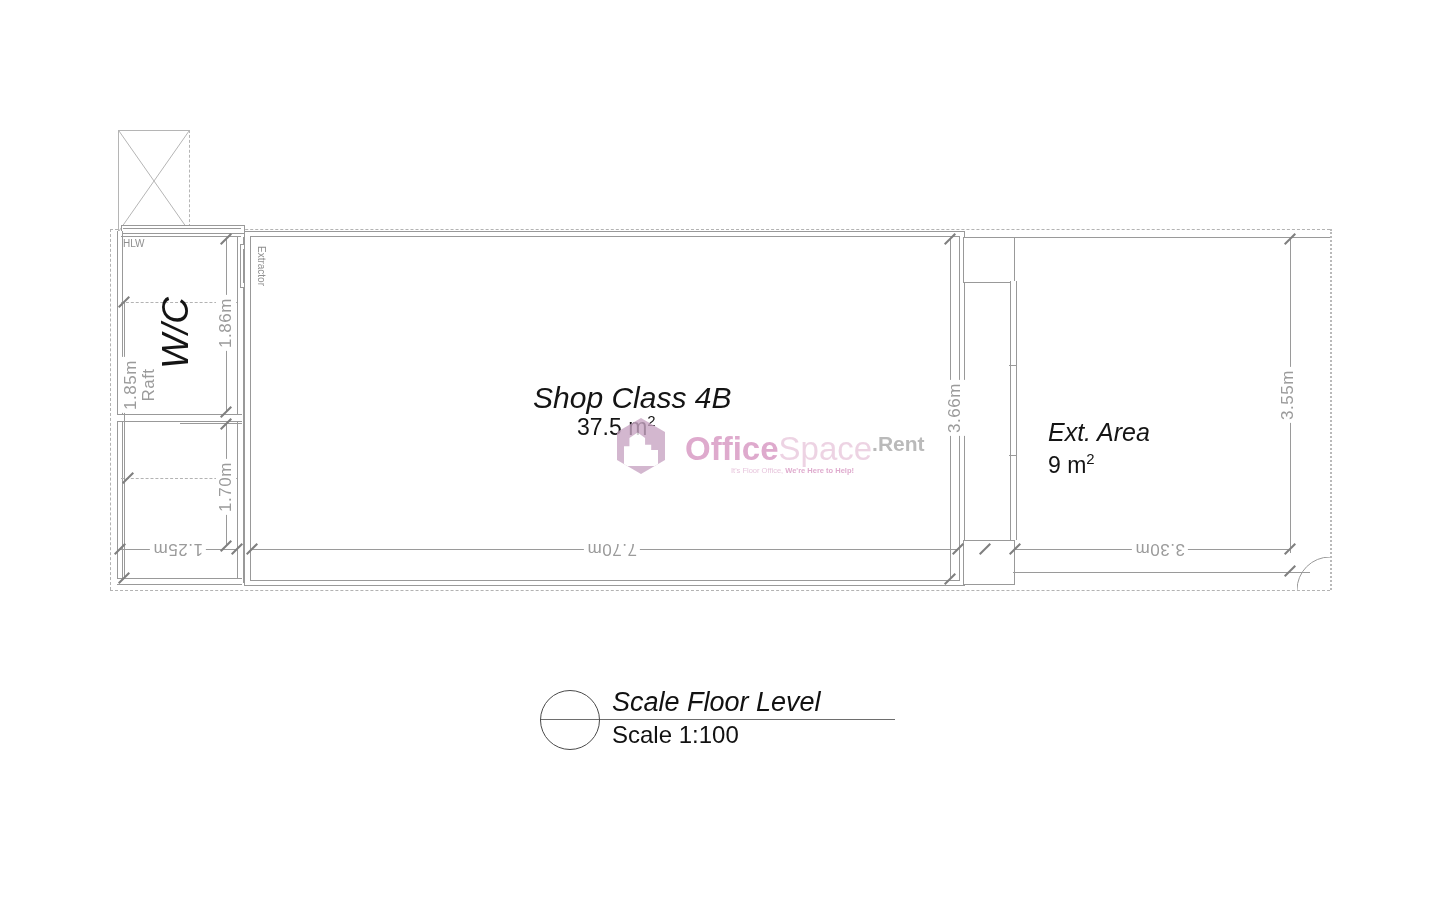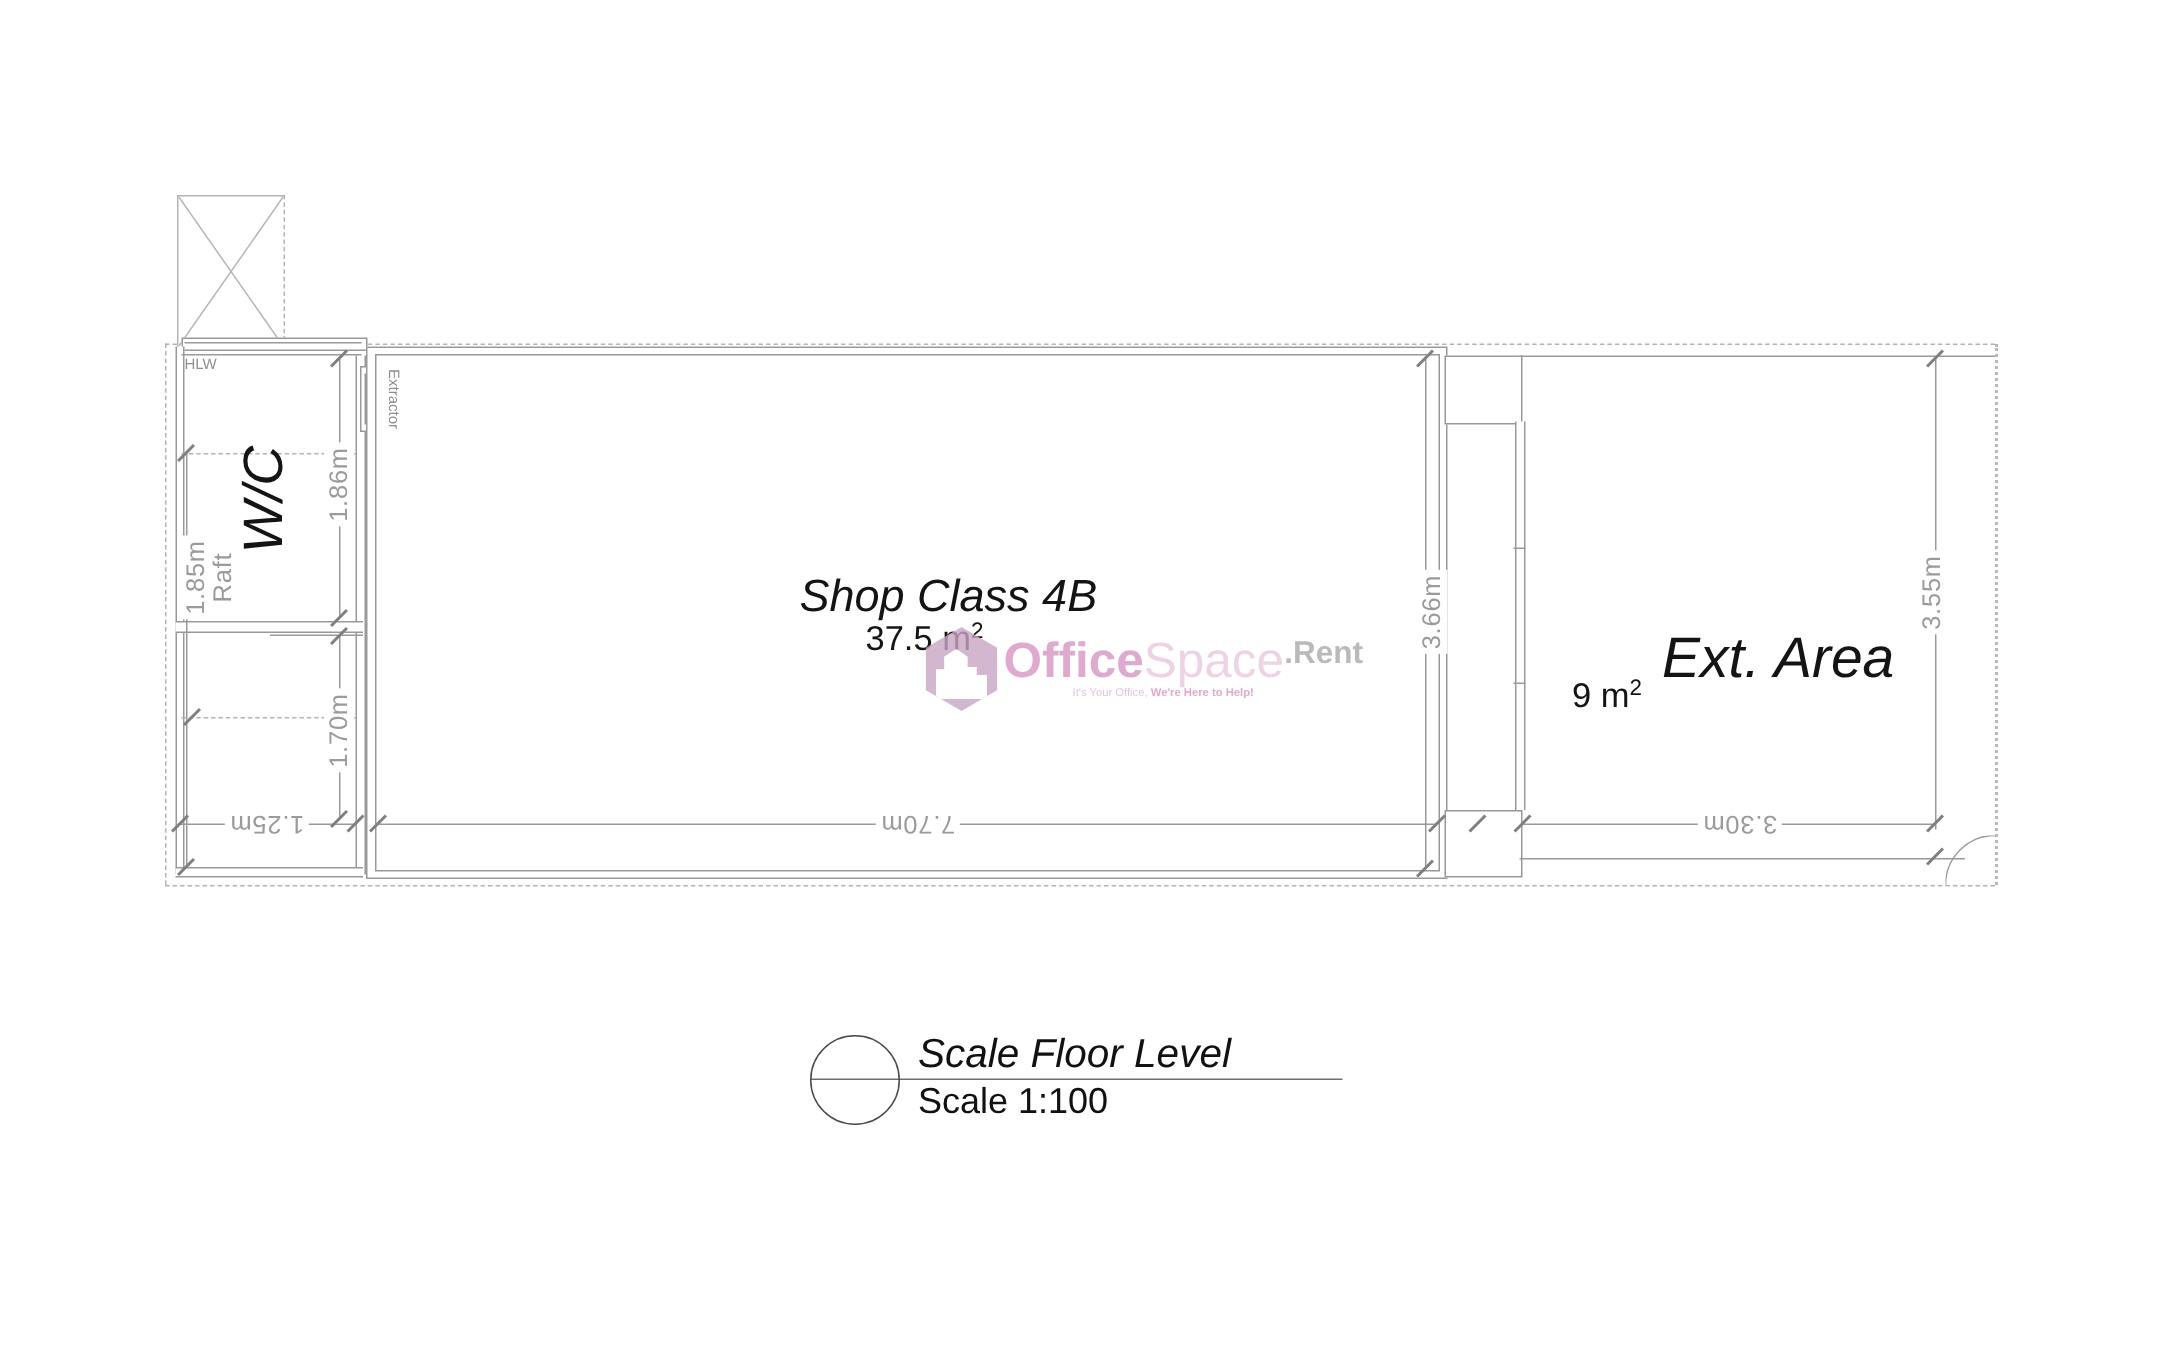--- a/index.html
+++ b/index.html
@@ -25,21 +25,21 @@
   .dim { position:absolute; color:#9b9b9b; font-size:17px; letter-spacing:.5px;
          background:#fff; padding:0 3px; white-space:nowrap; }
   .ccw  { transform:translate(-50%,-50%) rotate(-90deg); }
   .flip { transform:translate(-50%,-50%) rotate(180deg); }
   .tiny { position:absolute; color:#8f8f8f; font-size:10px; }
   .vert-tiny { position:absolute; color:#8f8f8f; font-size:10px; writing-mode:vertical-rl; }
   
   .room { position:absolute; color:#141414; font-style:italic; white-space:nowrap; }
   .area { position:absolute; color:#141414; font-size:23px; white-space:nowrap; }
   
-  .wm { position:absolute; left:617px; top:414px; display:flex; align-items:center; opacity:.8; }
+  .wm { position:absolute; left:617px; top:414px; display:flex; align-items:flex-end; opacity:.8;gap:16px; }
   .wm-hex { position:relative; width:48px; height:56px; margin-top:4px;
             clip-path:polygon(50% 0,100% 25%,100% 75%,50% 100%,0 75%,0 25%);
             background:#c9a6c4; }
   .wm-sky { position:absolute; left:7px; right:7px; top:10px; bottom:8px; background:#ffffff;
             clip-path:polygon(0 100%,0 48%,16% 48%,16% 26%,40% 12%,62% 26%,62% 44%,80% 44%,80% 58%,100% 58%,100% 100%); }
   .wm-text { line-height:1; margin-left:4px; }
   .wm-office { font-size:33px; font-weight:700; color:#d795c1; }
   .wm-space  { font-size:33px; font-weight:300; color:#e9c9dd; }
   .wm-rent   { font-size:21px; font-weight:600; color:#a9a9a9; position:relative; top:-9px; }
   .wm-tagline { font-size:7.5px; margin-top:2px; margin-left:46px; color:#e0b4d2; white-space:nowrap; }
@@ -137,30 +137,30 @@
   <div class="dim ccw" style="left:1288px; top:395px;">3.55m</div>
 
   <div class="tiny" style="left:123px; top:238px;">HLW</div>
   <div class="vert-tiny" style="left:256px; top:246px;">Extractor</div>
 
   <div class="room" style="left:176px; top:333px; font-size:37px; transform:translate(-50%,-50%) rotate(-90deg);">W/C</div>
 
   <div class="room" style="left:533px; top:381px; font-size:30px;">Shop Class 4B</div>
   <div class="area" style="left:533px; top:412px;margin-left:44px;"><span>37.5 m</span><sup>2</sup></div>
 
-  <div class="room" style="left:1108px; top:418px; font-size:38px;">Ext. Area</div>
+  <div class="room" style="left:1048px; top:418px; font-size:25px;">Ext. Area</div>
   <div class="area" style="left:1048px; top:450px;"><span>9 m</span><sup>2</sup></div>
 
   <div class="wm">
     <div class="wm-hex">
       <div class="wm-sky"></div>
     </div>
     <div class="wm-text">
       <span class="wm-office">Office</span><span class="wm-space">Space</span><span class="wm-rent">.Rent</span>
-      <div class="wm-tagline"><span>It's Your Office, </span><b>We're Here to Help!</b></div>
+      <div class="wm-tagline"><span>It's Floor Office, </span><b>We're Here to Help!</b></div>
     </div>
   </div>
 
   <div class="tb-line"></div>
   <div class="tb-circle"></div>
   <div class="tb-title">Scale Floor Level</div>
   <div class="tb-scale">Scale 1:100</div>
 
 </div>
 

